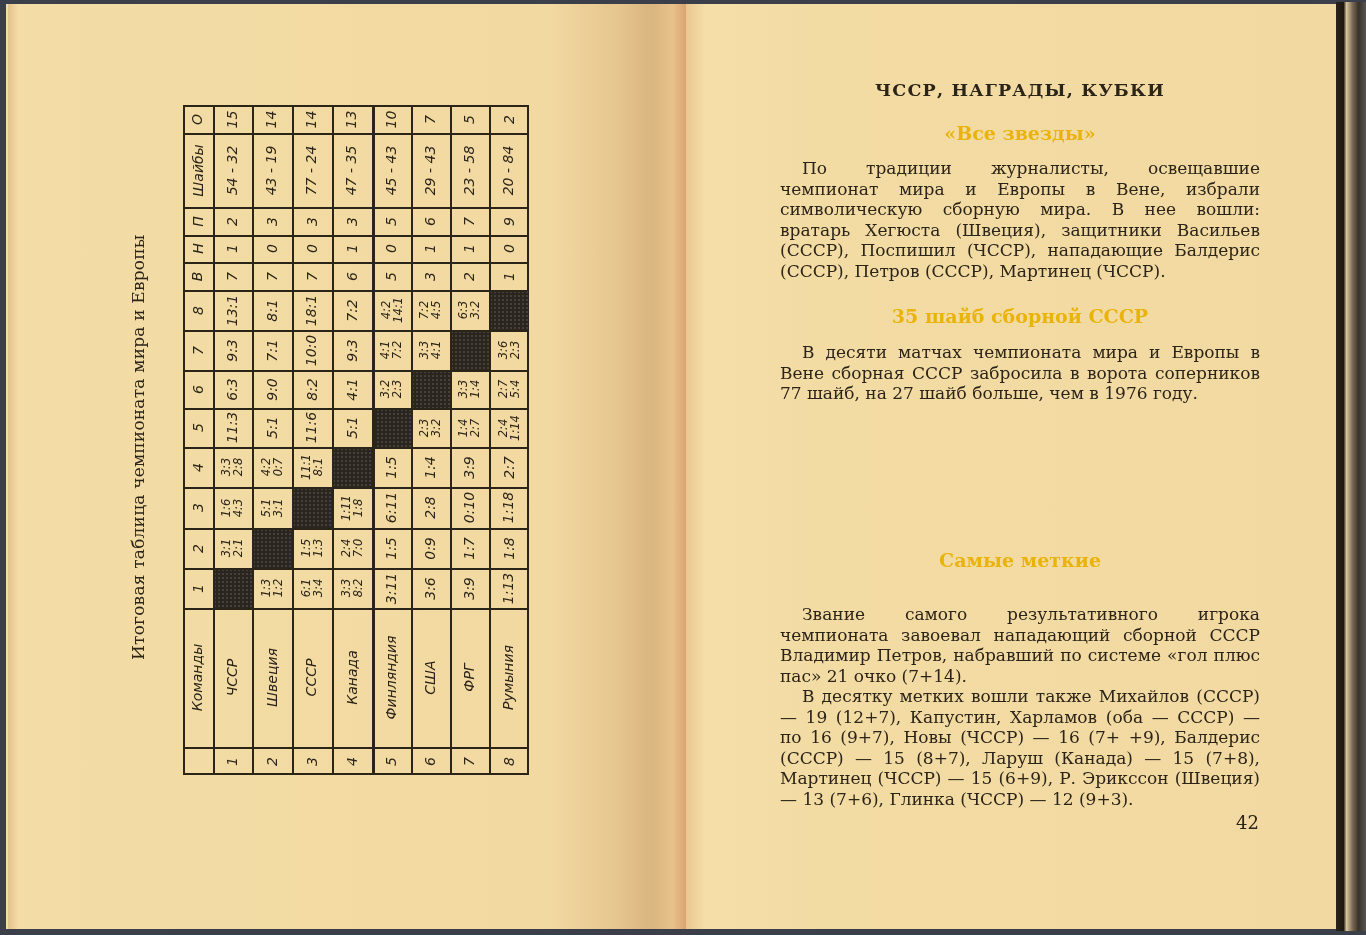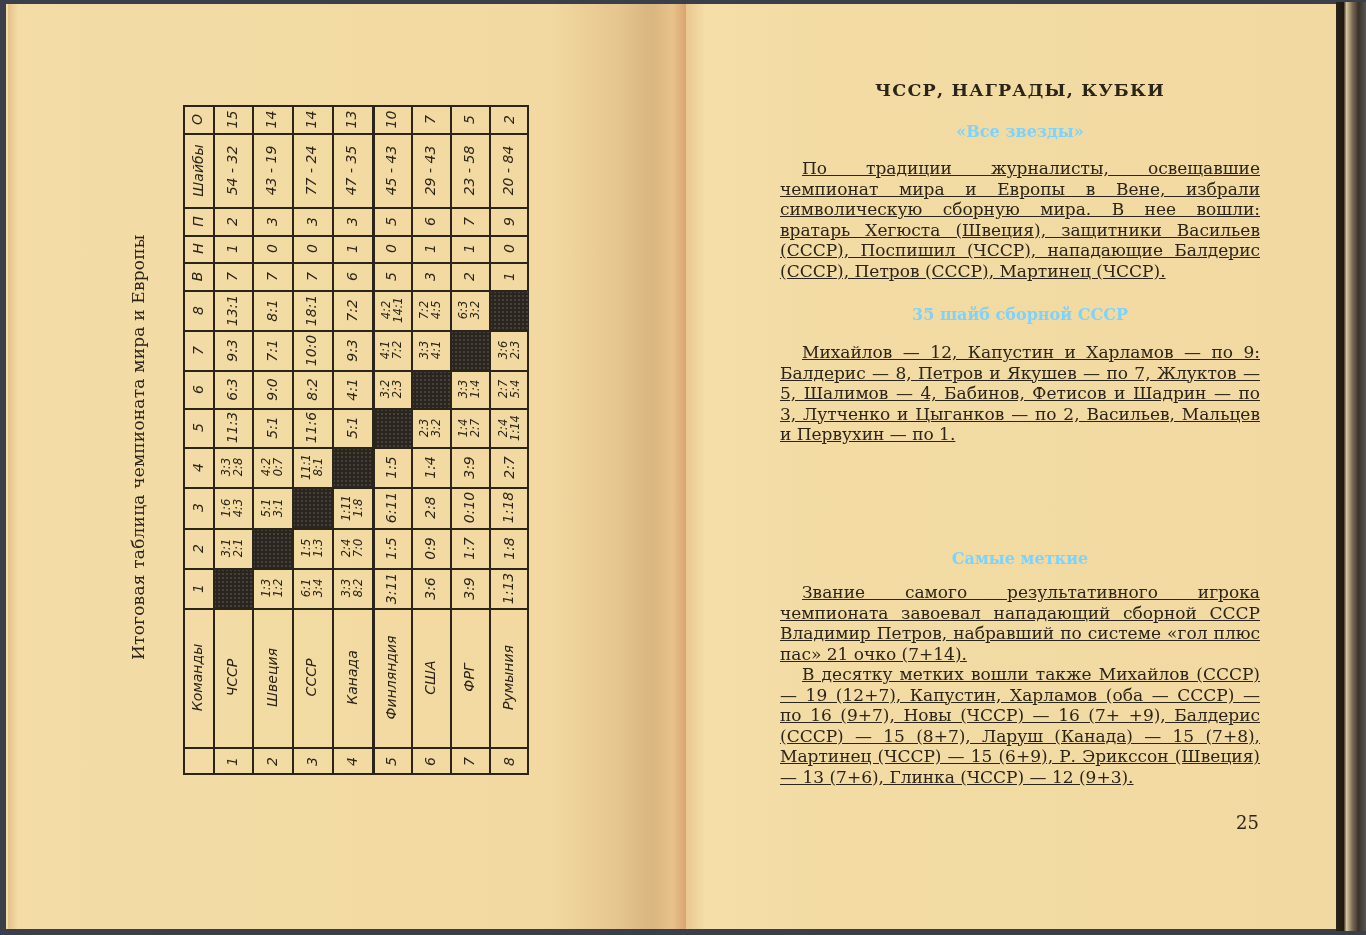--- a/index.html
+++ b/index.html
@@ -50,22 +50,22 @@
   .cell .rot.two { font-size:11.5px; line-height:12px; }
   .cell.dark { background:#2a261f;
     background-image:radial-gradient(#45403a 1px, transparent 1.2px);
     background-size:4px 4px; }
 
   
   .text { position:absolute; left:780px; width:480px; color:#2b2418; font-size:17px; line-height:20.5px; }
   .h1 { position:absolute; left:780px; width:480px; top:80px; text-align:center;
     font-weight:bold; font-size:17.5px; letter-spacing:1.2px; color:#2b2418; }
   .h2 { position:absolute; left:780px; width:480px; text-align:center;
-    font-weight:bold; font-size:16px; color:#7dd3fc; }
-  .para { text-align:justify; text-indent:22px; margin:0;text-decoration:underline; }
+    font-weight:bold; font-size:19px; color:#eab308; }
+  .para { text-align:justify; text-indent:22px; margin:0; }
   .pagenum { position:absolute; left:1236px; top:812px; font-size:18px; color:#2b2418; }
 </style>
 </head>
 <body>
 
 <div class="page page-left"></div>
 <div class="binding-left"></div>
 <div class="page page-right"></div>
 <div class="edge"></div>
 
@@ -484,22 +484,22 @@
 
 <div class="h1">ЧССР, НАГРАДЫ, КУБКИ</div>
 
 <div class="h2" style="top:122px">«Все звезды»</div>
 <div class="text" style="top:158px">
   <p class="para">По традиции журналисты, освещавшие чемпионат мира и Европы в Вене, избрали символическую сборную мира. В нее вошли: вратарь Хегюста (Швеция), защитники Васильев (СССР), Поспишил (ЧССР), нападающие Балдерис (СССР), Петров (СССР), Мартинец (ЧССР).</p>
 </div>
 
 <div class="h2" style="top:305px">35 шайб сборной СССР</div>
 <div class="text" style="top:342px">
-  <p class="para">Михайлов — 12, Капустин и Харламов — по 9: Балдерис — 8, Петров и Якушев — по 7, Жлуктов — 5, Шалимов — 4, Бабинов, Фетисов и Шадрин — по 3, Лутченко и Цыганков — по 2, Васильев, Мальцев и Первухин — по 1.</p>
+  <p class="para">В десяти матчах чемпионата мира и Европы в Вене сборная СССР забросила в ворота соперников 77 шайб, на 27 шайб больше, чем в 1976 году.</p>
 </div>
 
 <div class="h2" style="top:549px">Самые меткие</div>
-<div class="text" style="top:582px">
+<div class="text" style="top:604px">
   <p class="para">Звание самого результативного игрока чемпионата завоевал нападающий сборной СССР Владимир Петров, набравший по системе «гол плюс пас» 21 очко (7+14).</p>
   <p class="para">В десятку метких вошли также Михайлов (СССР) — 19 (12+7), Капустин, Харламов (оба — СССР) — по 16 (9+7), Новы (ЧССР) — 16 (7+ +9), Балдерис (СССР) — 15 (8+7), Ларуш (Канада) — 15 (7+8), Мартинец (ЧССР) — 15 (6+9), Р. Эрикссон (Швеция) — 13 (7+6), Глинка (ЧССР) — 12 (9+3).</p>
 </div>
 
-<div class="pagenum">25</div>
+<div class="pagenum">42</div>
 
 </body></html>

